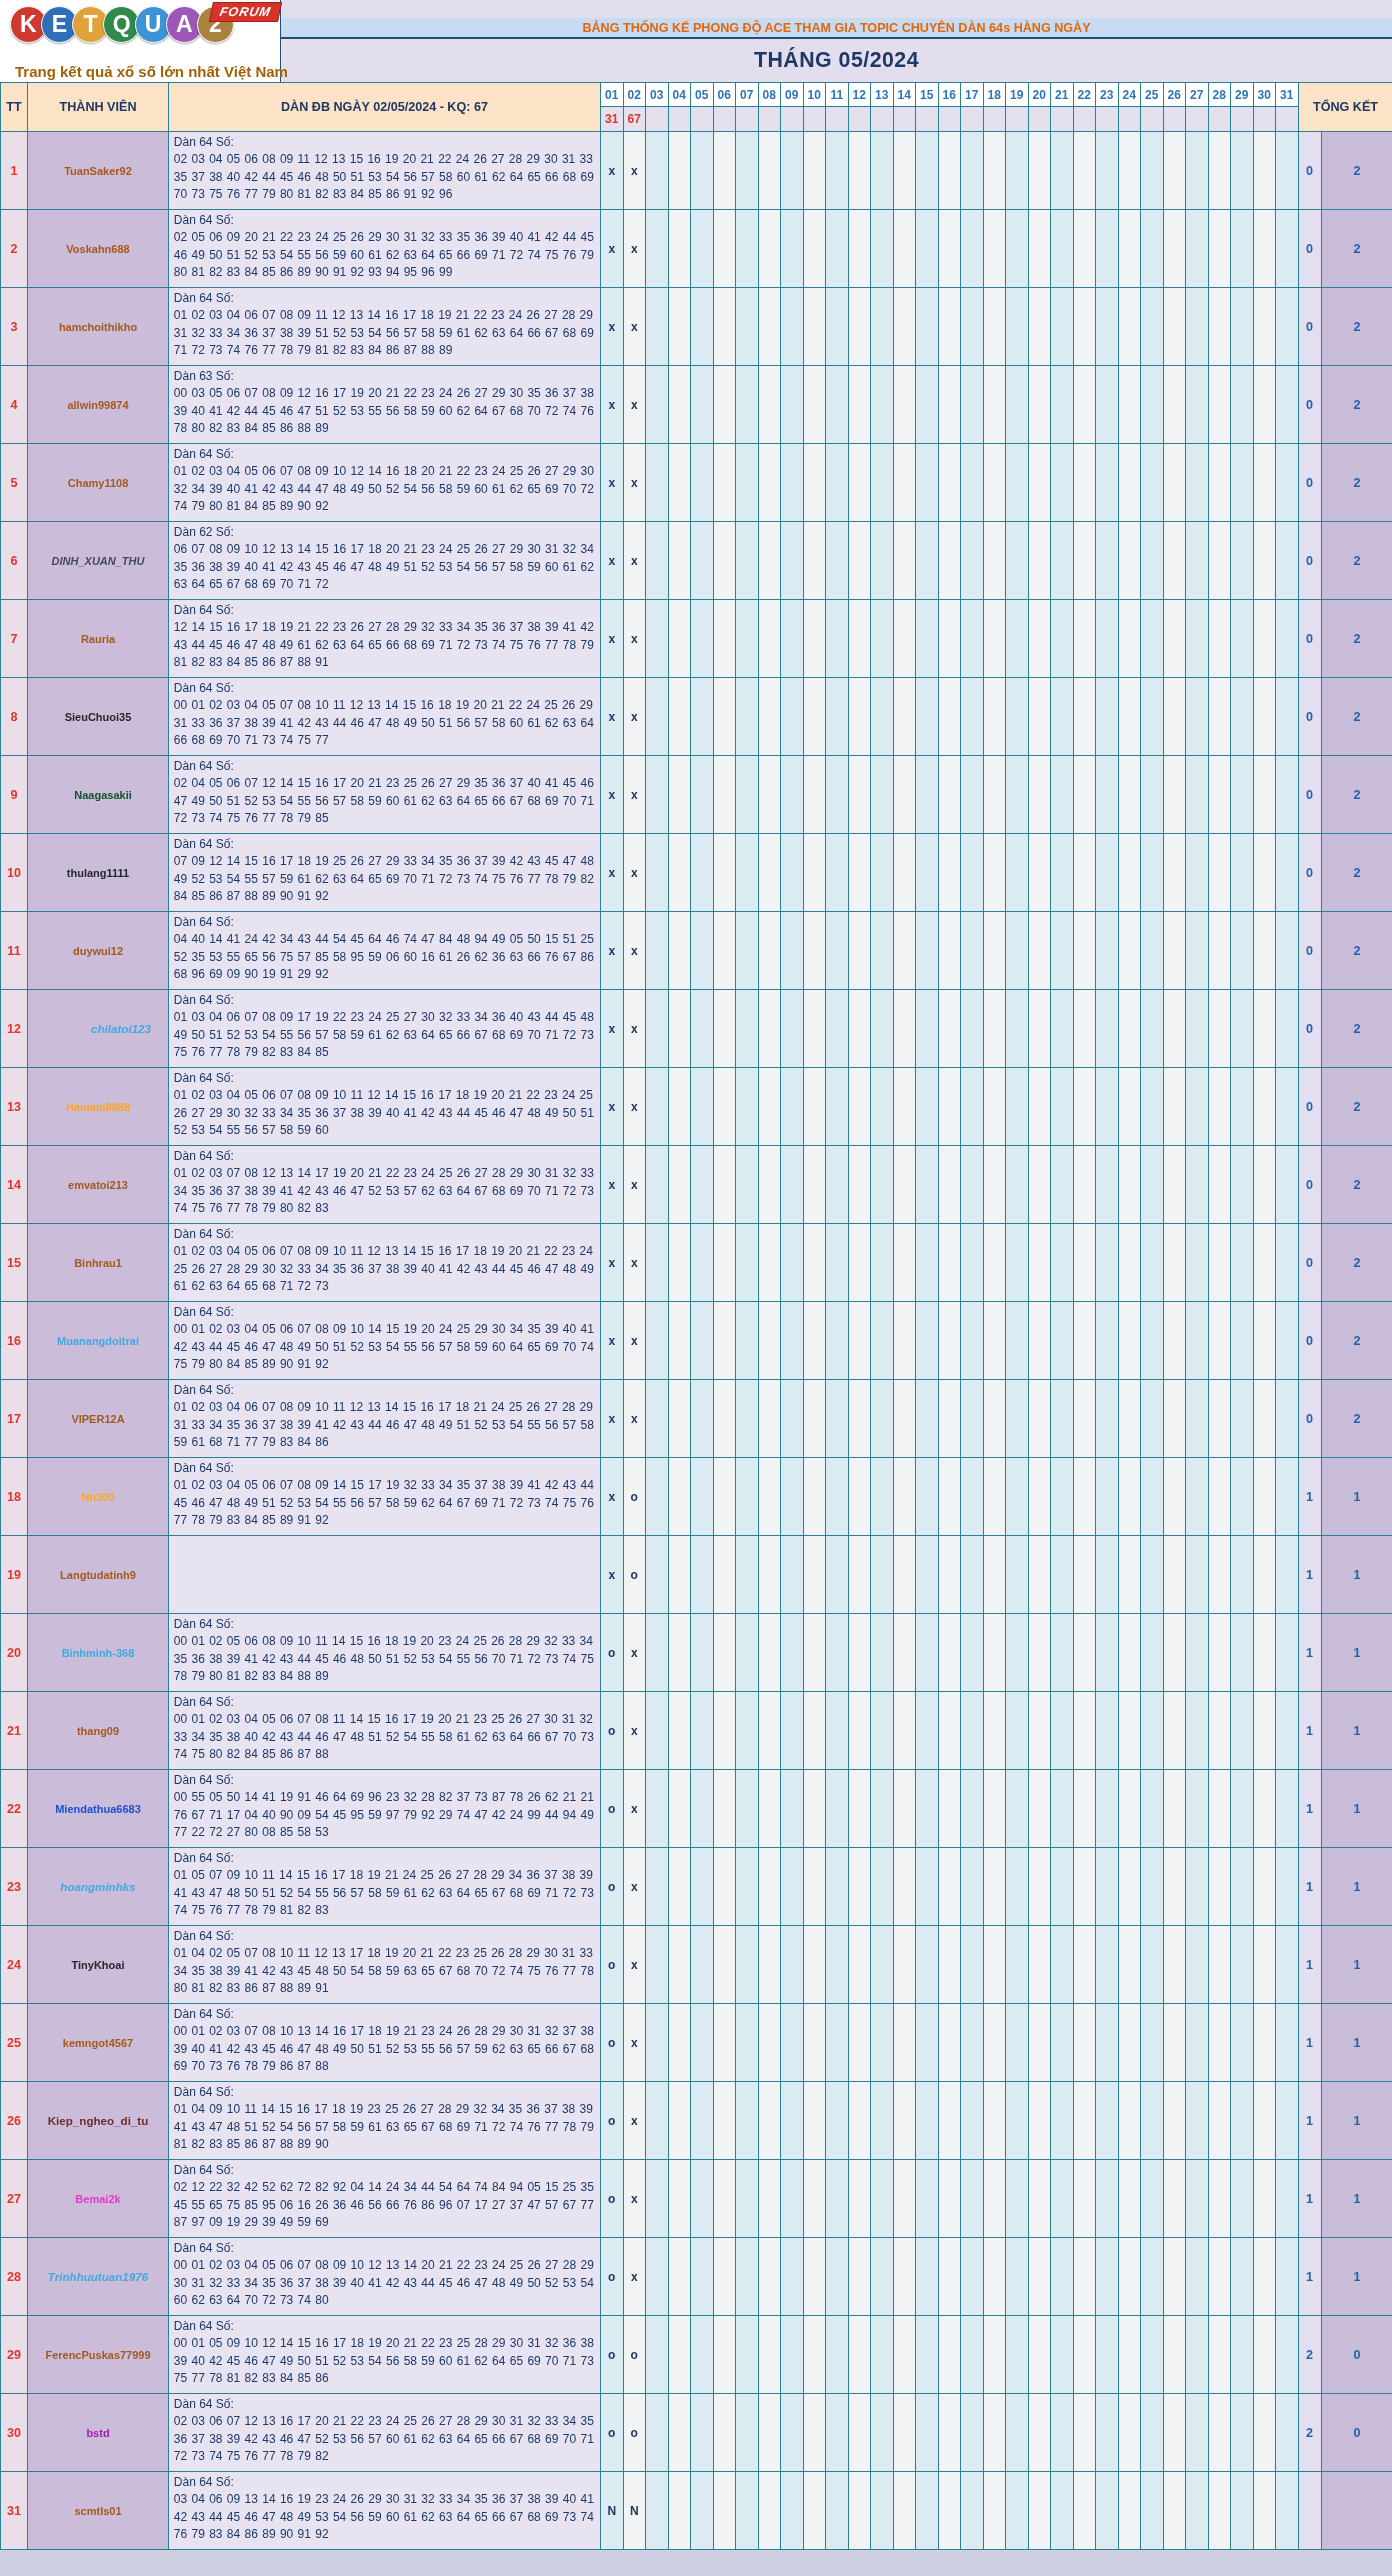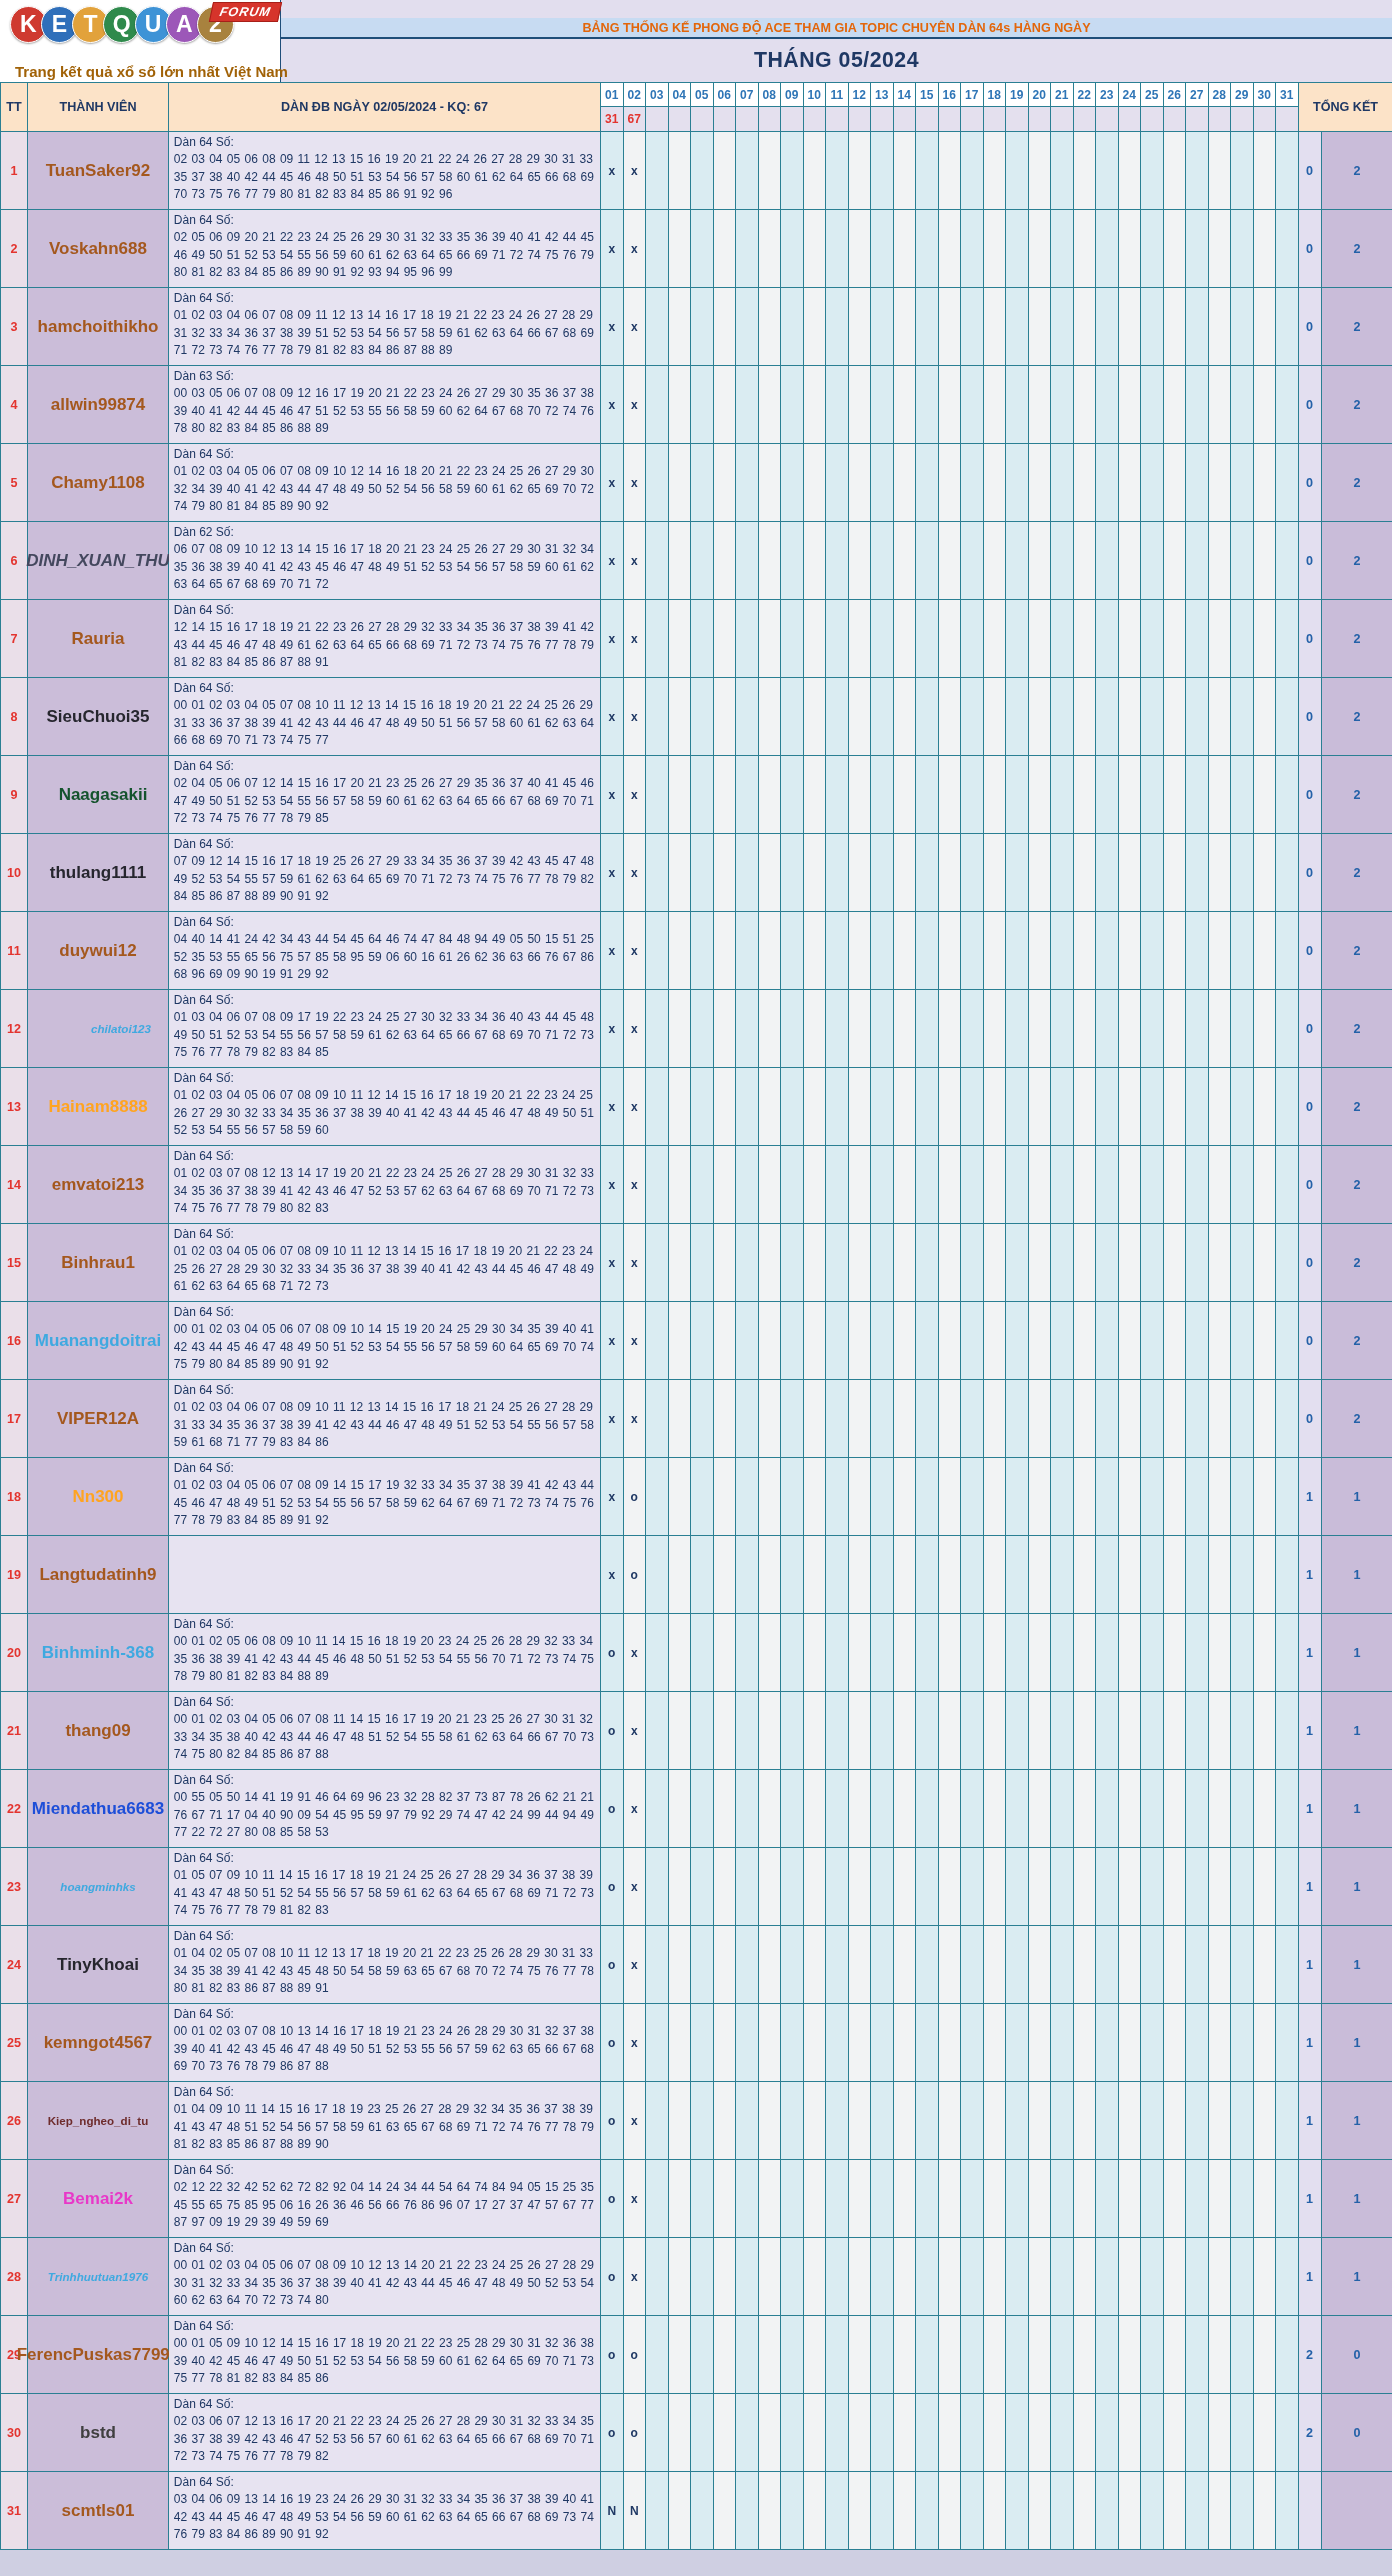--- a/index.html
+++ b/index.html
@@ -22,21 +22,21 @@
   
   #thead{border-top:1px solid #2A7F93;border-bottom:1.9px solid #2A7F93;grid-auto-rows:24px;border-left:1.9px solid #2A7F93;}
   .hcell{box-sizing:border-box;border-right:1px solid #2A7F93;display:flex;align-items:center;justify-content:center;}
   .peach{background:#FCE3C8;color:#1F3864;font-weight:bold;font-size:12.6px;grid-row:1/3;}
   .day-head{background:#fff;color:#2E75B6;font-weight:bold;font-size:12px;grid-row:1;border-bottom:1.9px solid #2A7F93;}
   .res-cell{background:#E4E0EE;color:#E3342F;font-weight:bold;font-size:12px;grid-row:2;}
   
   .trow{min-height:78px;border-bottom:1.9px solid #2A7F93;border-left:1.9px solid #2A7F93;box-sizing:border-box;}
   .cell{box-sizing:border-box;border-right:1px solid #2A7F93;}
   .c-tt{background:#EADFE9;color:#E3342F;font-weight:bold;font-size:12.6px;display:flex;align-items:center;justify-content:center;}
-  .c-member{background:#CBBDD9;display:flex;align-items:center;justify-content:center;font-weight:bold;font-size:17px;text-align:center;padding:0 1.9px;border-right:1.9px solid #2A7F93;}
+  .c-member{background:#CBBDD9;display:flex;align-items:center;justify-content:center;font-weight:bold;font-size:11px;text-align:center;padding:0 1.9px;border-right:1.9px solid #2A7F93;}
   .c-dan{background:#E7E3F1;color:#1F3864;font-size:12px;line-height:17.5px;padding:1.9px 3.9px 1.9px 4.8px;border-right:1.9px solid #2A7F93;}
   .dan-label{font-weight:normal;}
   .dan-nums{word-spacing:1px;}
   .c-day{display:flex;align-items:center;justify-content:center;color:#1F3864;font-weight:bold;font-size:12px;}
   .day-odd{background:#DAECF2;}
   .day-even{background:#F2F3F4;}
   .c-tota{background:#E3DFF0;color:#2461A8;font-weight:bold;font-size:12.6px;display:flex;align-items:center;justify-content:center;}
   .c-totb{background:#C9BCD9;color:#2461A8;font-weight:bold;font-size:12.6px;display:flex;align-items:center;justify-content:center;}
 </style>
 </head>
@@ -1320,21 +1320,21 @@
         <div class="cell c-day day-odd"></div>
         <div class="cell c-day day-even"></div>
         <div class="cell c-day day-odd"></div>
         <div class="cell c-day day-even"></div>
         <div class="cell c-day day-odd"></div>
         <div class="cell c-tota">2</div>
         <div class="cell c-totb">0</div>
       </div>
       <div class="grid trow">
         <div class="cell c-tt">30</div>
-        <div class="cell c-member" style="color: #404040;">bstd</div>
+        <div class="cell c-member" style="color: #a21caf;">bstd</div>
         <div class="cell c-dan">
           <div class="dan-label">Dàn 64 Số:</div>
           <div class="dan-nums">02 03 06 07 12 13 16 17 20 21 22 23 24 25 26 27 28 29 30 31 32 33 34 35 36 37 38 39 42 43 46 47 52 53 56 57 60 61 62 63 64 65 66 67 68 69 70 71 72 73 74 75 76 77 78 79 82</div>
         </div>
         <div class="cell c-day day-odd">o</div>
         <div class="cell c-day day-even">o</div>
         <div class="cell c-day day-odd"></div>
         <div class="cell c-day day-even"></div>
         <div class="cell c-day day-odd"></div>
         <div class="cell c-day day-even"></div>

